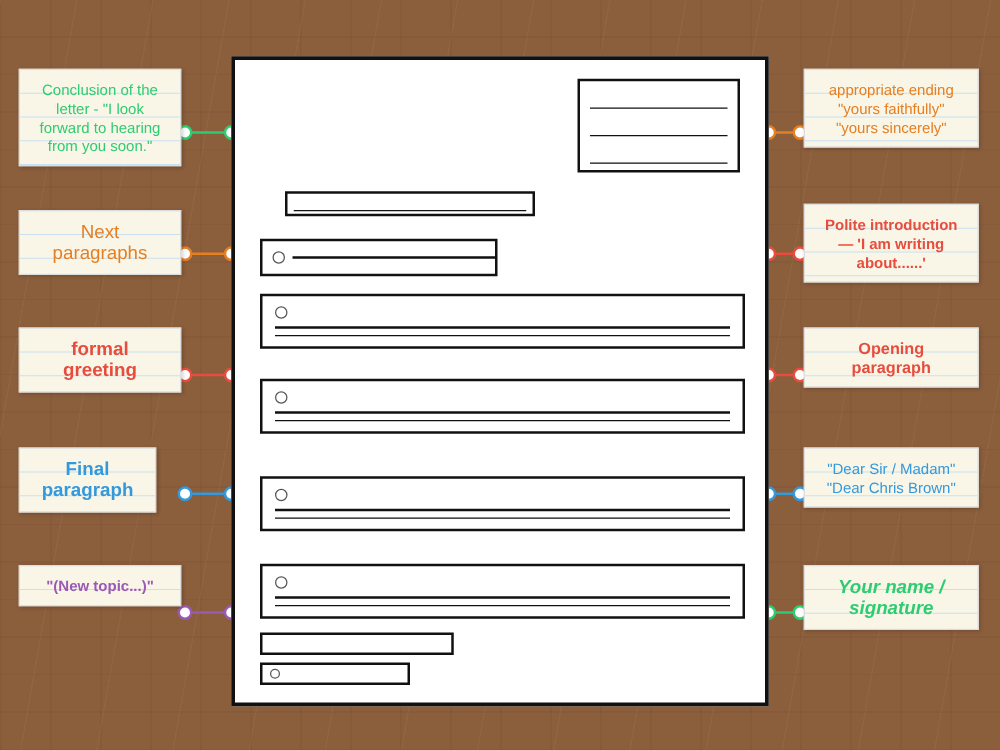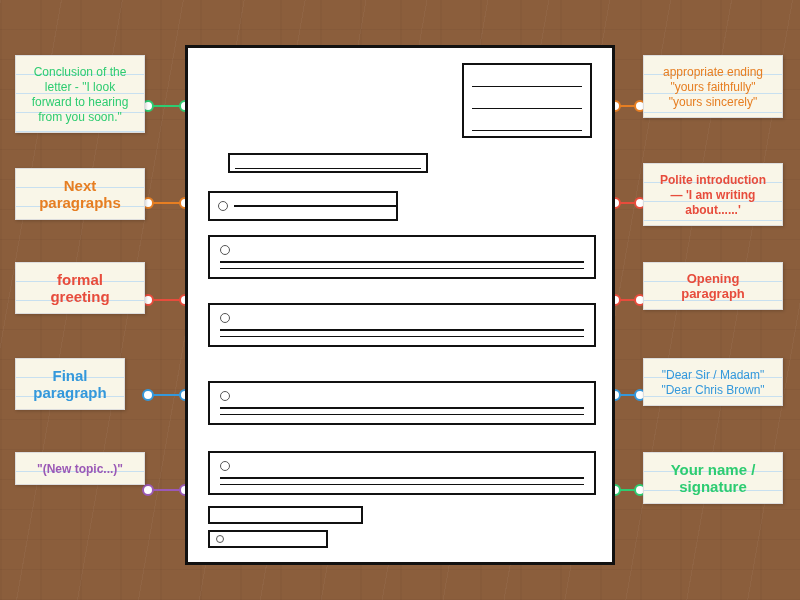--- a/index.html
+++ b/index.html
@@ -92,30 +92,30 @@
       position: absolute;
       top: 0;
       left: 0;
       width: 800px;
       height: 600px;
       pointer-events: none;
     }
 
     
     .card-conclusion { color: #2ecc71; font-size: 12px; font-weight: normal; }
-    .card-next { color: #e67e22; font-size: 15px; font-weight: bold; margin-top: 38px; }
+    .card-next { color: #e67e22; font-size: 15px; font-weight: normal; margin-top: 38px; }
     .card-formal { color: #e74c3c; font-size: 15px; font-weight: bold; }
     .card-final { color: #3498db; font-size: 15px; font-weight: bold; }
     .card-newtopic { color: #9b59b6; font-size: 12px; }
 
     .card-appropriate { color: #e67e22; font-size: 12px; font-weight: normal; }
     .card-polite { color: #e74c3c; font-size: 12px; font-weight: bold; }
     .card-opening { color: #e74c3c; font-size: 13px; font-weight: bold; }
     .card-dear { color: #3498db; font-size: 12px; font-weight: normal; }
-    .card-yourname { color: #2ecc71; font-size: 15px; font-weight: bold; }
+    .card-yourname { color: #2ecc71; font-size: 15px; font-weight: bold; font-style: italic; }
   </style>
 </head>
 <body>
 
 <svg class="connectors-svg">
 
   <line x1="148" y1="106" x2="185" y2="106" stroke="#2ecc71" stroke-width="2"></line>
   <circle cx="185" cy="106" r="5" fill="white" stroke="#2ecc71" stroke-width="2"></circle>
   <circle cx="148" cy="106" r="5" fill="white" stroke="#2ecc71" stroke-width="2"></circle>
 

